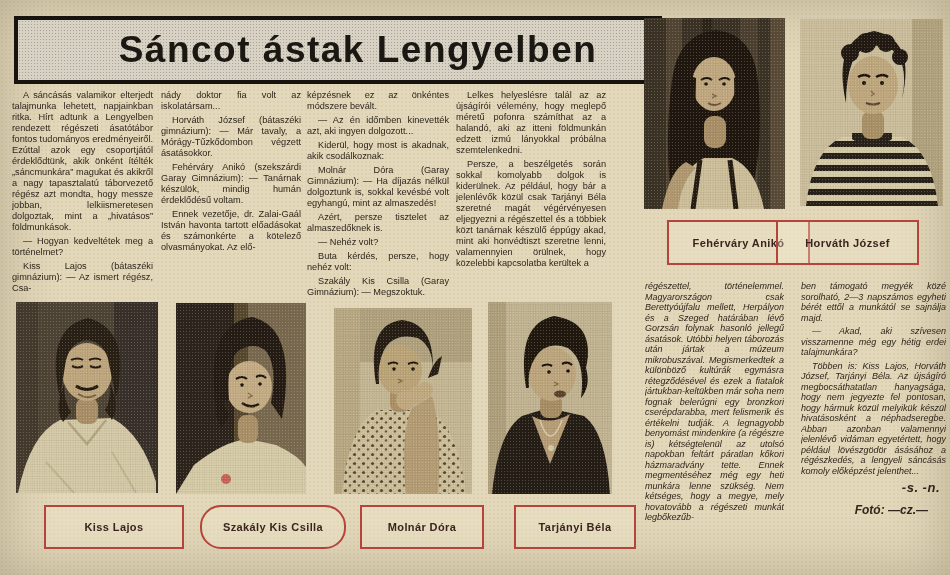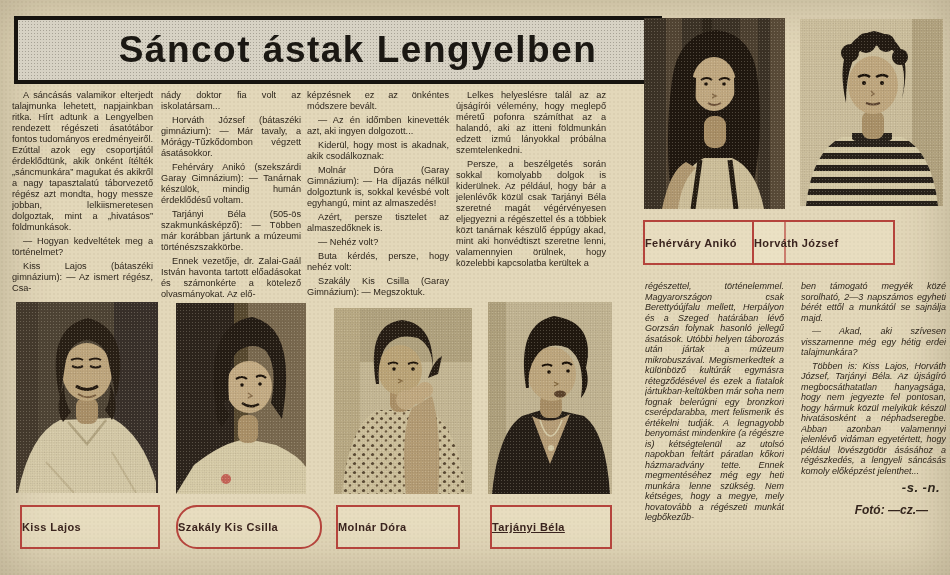--- a/index.html
+++ b/index.html
@@ -41,44 +41,44 @@
   .photo::after{
     content:"";position:absolute;inset:0;
     background-image:radial-gradient(rgba(245,238,214,.22) .6px,transparent .9px),
                      radial-gradient(rgba(35,24,12,.14) .6px,transparent .9px);
     background-size:3px 3px,2.4px 2.4px;
     background-position:0 0,1px 1px;
   }
   
   .caption-box{
     position:absolute;border:2px solid #b5443c;
-    display:flex;align-items:center;justify-content:flex-start;
+    display:flex;align-items:center;justify-content:center;
     font-weight:bold;font-size:11px;letter-spacing:.4px;color:#3a241e;
     background:rgba(242,232,203,.35);
+    margin-left:24px;
   }
 </style>
 </head>
 <body>
 
 <div class="page">
 
   <div class="headline-box">
     <h1>Sáncot ástak Lengyelben</h1>
   </div>
 
   <div class="col" style="left:12px;top:90px;width:141px;height:220px;">
     <p>A sáncásás valamikor elterjedt talajmunka lehetett, napjainkban ritka. Hírt adtunk a Lengyelben rendezett régészeti ásatótábor fontos tudományos eredményeiről. Ezúttal azok egy csoportjától érdeklődtünk, akik önként ítélték „sáncmunkára” magukat és akikről a nagy tapasztalatú táborvezető régész azt mondta, hogy messze jobban, lelkiismeretesen dolgoztak, mint a „hivatásos” földmunkások.</p>
     <p>— Hogyan kedveltétek meg a történelmet?</p>
     <p>Kiss Lajos (bátaszéki gimnázium): — Az ismert régész, Csa-</p>
   </div>
   <div class="col" style="left:161px;top:90px;width:140px;height:220px;">
     <p class="cont">nády doktor fia volt az iskolatársam...</p>
     <p>Horváth József (bátaszéki gimnázium): — Már tavaly, a Mórágy-Tűzkődombon végzett ásatásokkor.</p>
     <p>Fehérváry Anikó (szekszárdi Garay Gimnázium): — Tanárnak készülök, mindig humán érdeklődésű voltam.</p>
-    <p>Tarjányi Béla (505-ös szakmunkásképző): — Többen már korábban jártunk a múzeumi történészszakkörbe.</p>
     <p>Ennek vezetője, dr. Zalai-Gaál István havonta tartott előadásokat és számonkérte a kötelező olvasmányokat. Az elő-</p>
   </div>
   <div class="col" style="left:307px;top:90px;width:142px;height:220px;">
     <p class="cont">képzésnek ez az önkéntes módszere bevált.</p>
     <p>— Az én időmben kinevették azt, aki ingyen dolgozott...</p>
     <p>Kiderül, hogy most is akadnak, akik csodálkoznak:</p>
     <p>Molnár Dóra (Garay Gimnázium): — Ha díjazás nélkül dolgoztunk is, sokkal kevésbé volt egyhangú, mint az almaszedés!</p>
     <p>Azért, persze tisztelet az almaszedőknek is.</p>
     <p>— Nehéz volt?</p>
     <p>Buta kérdés, persze, hogy nehéz volt:</p>
@@ -251,17 +251,17 @@
 
   <div class="caption-box" style="left:20px;top:505px;width:136px;height:40px;">
     <span>Kiss Lajos</span>
   </div>
   <div class="caption-box" style="left:176px;top:505px;width:142px;height:40px;border-radius:21px;">
     <span>Szakály Kis Csilla</span>
   </div>
   <div class="caption-box" style="left:336px;top:505px;width:120px;height:40px;">
     <span>Molnár Dóra</span>
   </div>
-  <div class="caption-box" style="left:490px;top:505px;width:118px;height:40px;text-decoration:underline;">
+  <div class="caption-box" style="left:490px;top:505px;width:118px;height:40px;">
     <span>Tarjányi Béla</span>
   </div>
 
 </div>
 
 </body></html>

